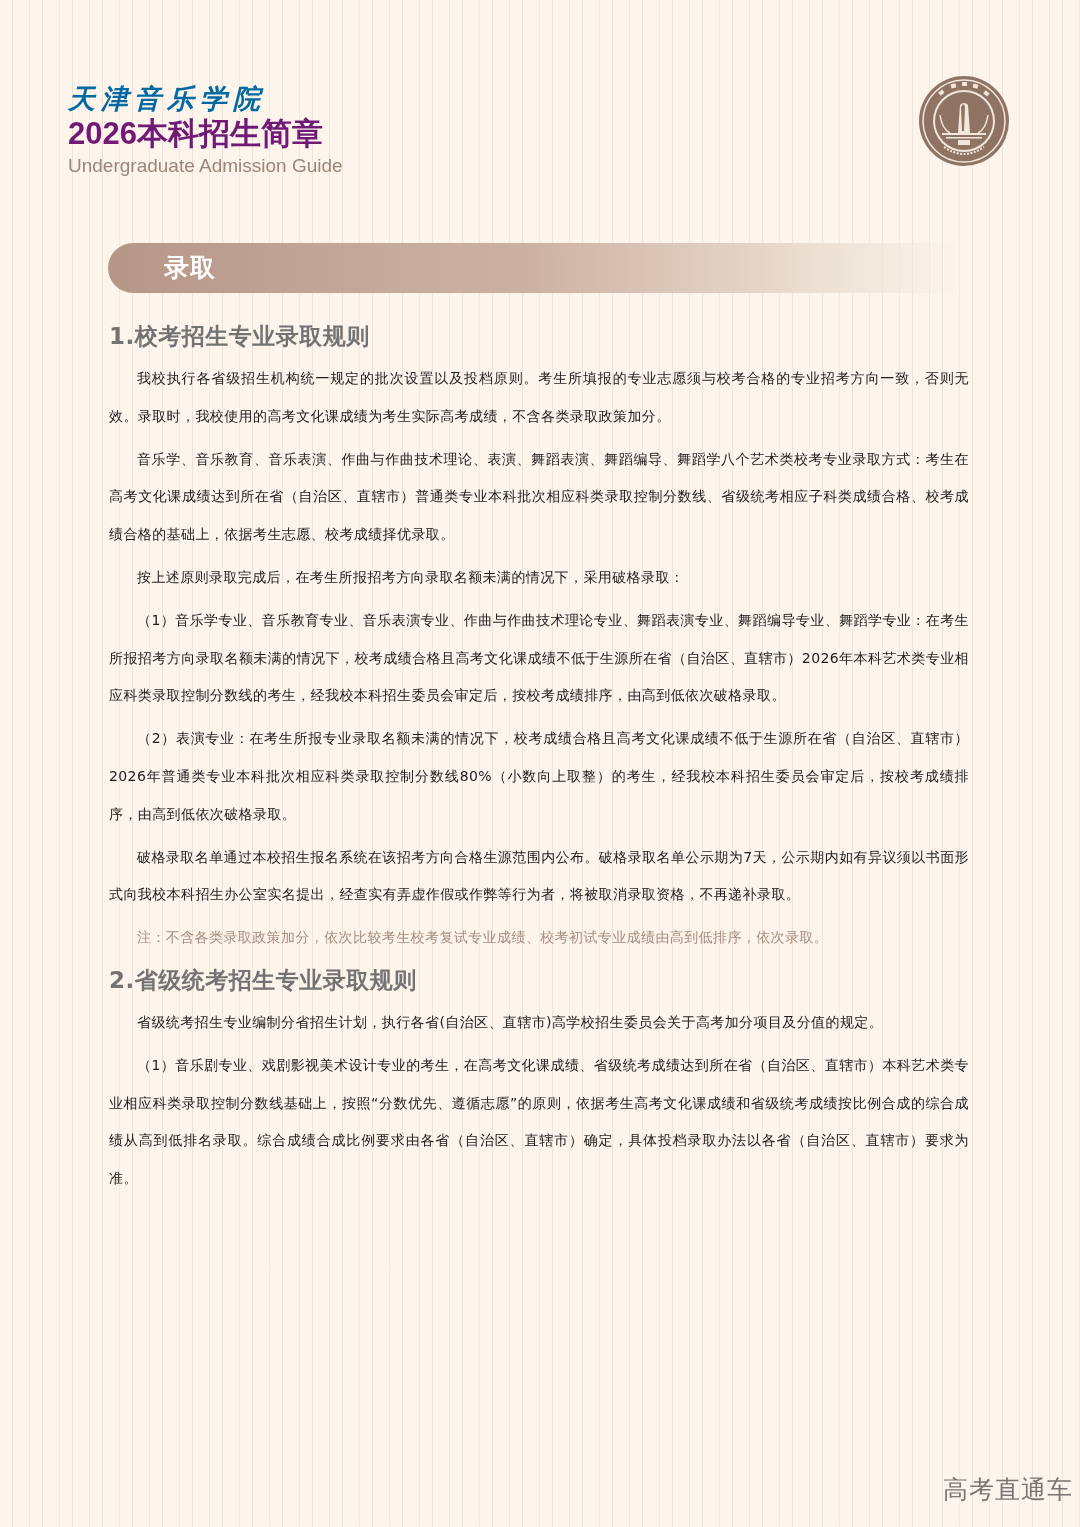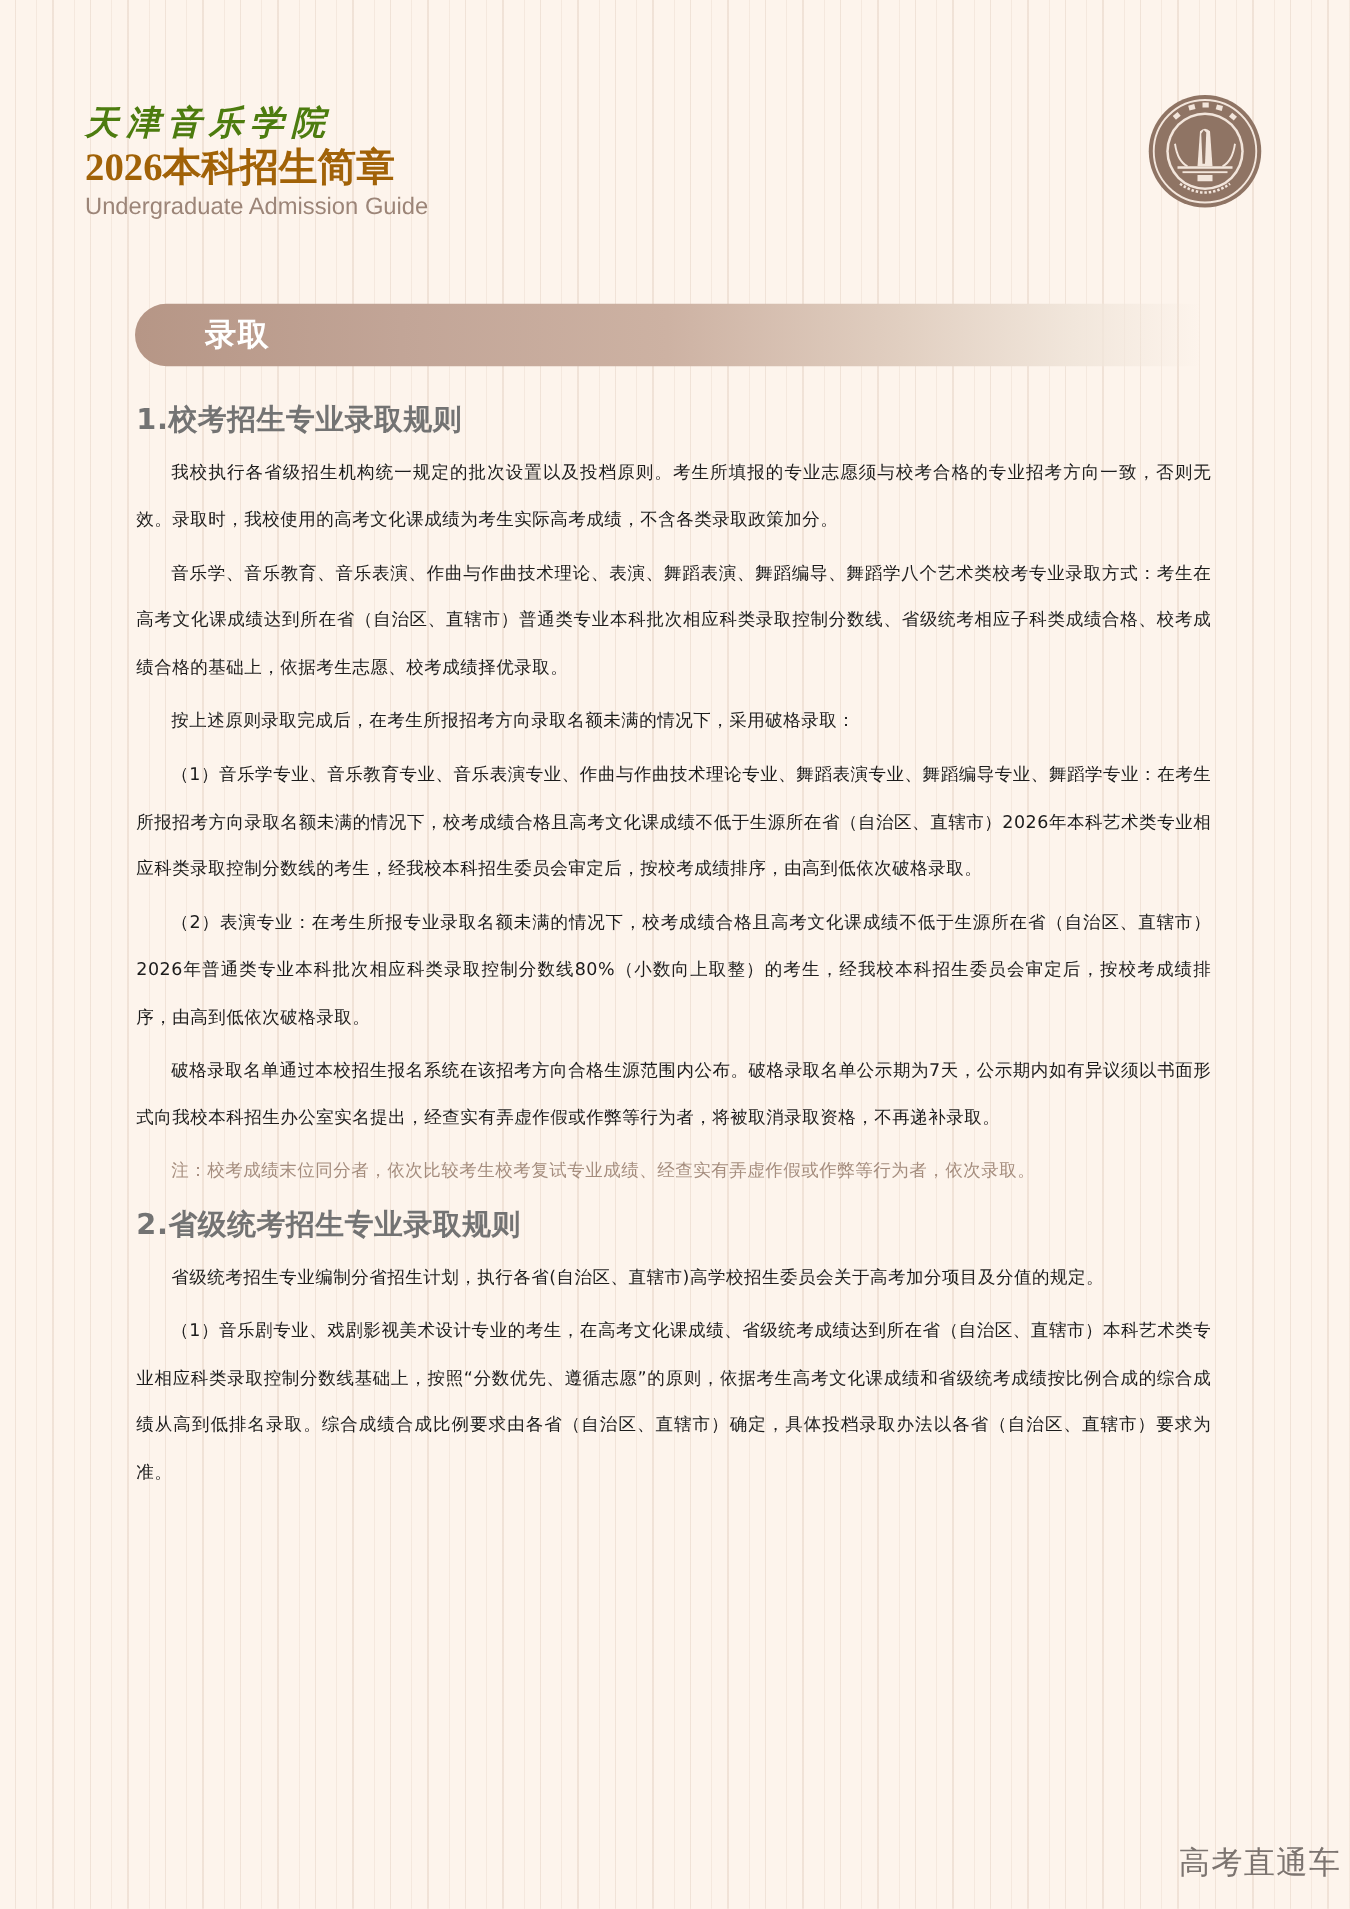--- a/index.html
+++ b/index.html
@@ -30,29 +30,29 @@
     .header {
       position: absolute;
       left: 68px;
       top: 82px;
     }
     .school-name {
       font-family: "DejaVu Serif", "Liberation Serif", serif;
       font-size: 27px;
       font-weight: bold;
       font-style: italic;
-      color: #4d7c0f;
+      color: #0369a1;
       letter-spacing: 6px;
       line-height: 34px;
     }
     .guide-title {
-      font-family: Liberation Serif, serif;
+      font-family: Liberation Sans, sans-serif;
       font-size: 31px;
       font-weight: bold;
-      color: #a16207;
+      color: #701a75;
       line-height: 40px;
       margin-top: -2px;
     }
     .guide-subtitle {
       font-family: "Liberation Sans", "DejaVu Sans", sans-serif;
       font-size: 19px;
       color: #9c8578;
       line-height: 24px;
       margin-top: 0px;
     }
@@ -190,21 +190,21 @@
 <div class="content">
 
   <div class="section section-1">
     <h2 class="section-heading">1.校考招生专业录取规则</h2>
     <p class="para">我校执行各省级招生机构统一规定的批次设置以及投档原则。考生所填报的专业志愿须与校考合格的专业招考方向一致，否则无效。录取时，我校使用的高考文化课成绩为考生实际高考成绩，不含各类录取政策加分。</p>
     <p class="para">音乐学、音乐教育、音乐表演、作曲与作曲技术理论、表演、舞蹈表演、舞蹈编导、舞蹈学八个艺术类校考专业录取方式：考生在高考文化课成绩达到所在省（自治区、直辖市）普通类专业本科批次相应科类录取控制分数线、省级统考相应子科类成绩合格、校考成绩合格的基础上，依据考生志愿、校考成绩择优录取。</p>
     <p class="para">按上述原则录取完成后，在考生所报招考方向录取名额未满的情况下，采用破格录取：</p>
     <p class="para">（1）音乐学专业、音乐教育专业、音乐表演专业、作曲与作曲技术理论专业、舞蹈表演专业、舞蹈编导专业、舞蹈学专业：在考生所报招考方向录取名额未满的情况下，校考成绩合格且高考文化课成绩不低于生源所在省（自治区、直辖市）2026年本科艺术类专业相应科类录取控制分数线的考生，经我校本科招生委员会审定后，按校考成绩排序，由高到低依次破格录取。</p>
     <p class="para">（2）表演专业：在考生所报专业录取名额未满的情况下，校考成绩合格且高考文化课成绩不低于生源所在省（自治区、直辖市）2026年普通类专业本科批次相应科类录取控制分数线80%（小数向上取整）的考生，经我校本科招生委员会审定后，按校考成绩排序，由高到低依次破格录取。</p>
     <p class="para">破格录取名单通过本校招生报名系统在该招考方向合格生源范围内公布。破格录取名单公示期为7天，公示期内如有异议须以书面形式向我校本科招生办公室实名提出，经查实有弄虚作假或作弊等行为者，将被取消录取资格，不再递补录取。</p>
-    <p class="para note">注：校考成绩末位同分者，依次比较考生校考复试专业成绩、经查实有弄虚作假或作弊等行为者，依次录取。</p>
+    <p class="para note">注：不含各类录取政策加分，依次比较考生校考复试专业成绩、校考初试专业成绩由高到低排序，依次录取。</p>
   </div>
 
   <div class="section section-2">
     <h2 class="section-heading">2.省级统考招生专业录取规则</h2>
     <p class="para">省级统考招生专业编制分省招生计划，执行各省(自治区、直辖市)高学校招生委员会关于高考加分项目及分值的规定。</p>
     <p class="para">（1）音乐剧专业、戏剧影视美术设计专业的考生，在高考文化课成绩、省级统考成绩达到所在省（自治区、直辖市）本科艺术类专业相应科类录取控制分数线基础上，按照“分数优先、遵循志愿”的原则，依据考生高考文化课成绩和省级统考成绩按比例合成的综合成绩从高到低排名录取。综合成绩合成比例要求由各省（自治区、直辖市）确定，具体投档录取办法以各省（自治区、直辖市）要求为准。</p>
   </div>
 
 </div>
 

